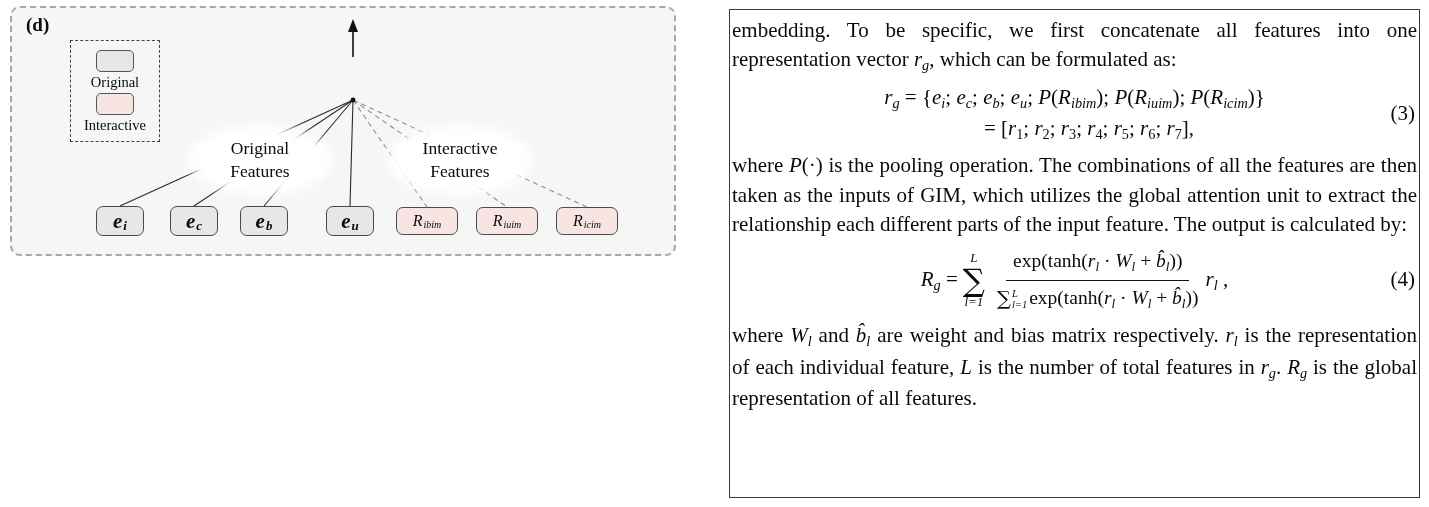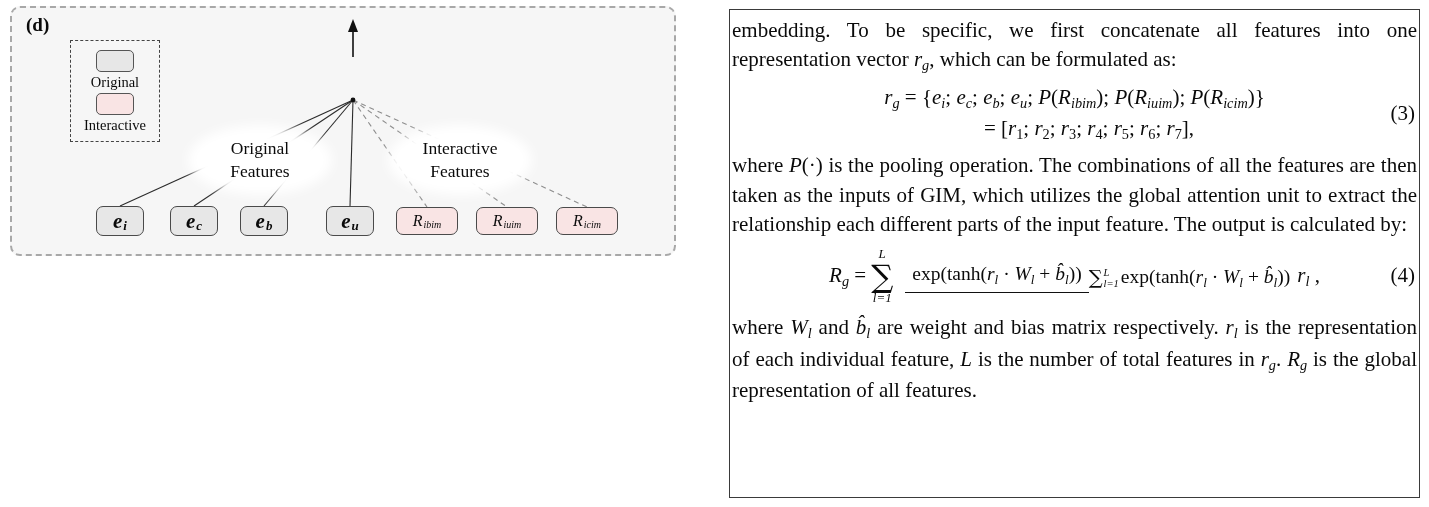--- a/index.html
+++ b/index.html
@@ -82,21 +82,21 @@
   .eq-num{position:absolute;right:2px;top:50%;transform:translateY(-50%);font-style:normal;}
   .eq14-lines{display:inline-block;text-align:center;}
   .eq-line{white-space:nowrap;}
   .eq14-l2{padding-left:29px;}
 
   .eq15{margin:8px 0;}
   .eq-part{white-space:nowrap;font-family:Liberation Serif, serif;}
   .bigsum{display:inline-flex;flex-direction:column;align-items:center;margin:0 5px;line-height:1;}
   .bigsum-top,.bigsum-bot{font-size:13px;font-style:italic;line-height:1.1;}
   .bigsum-sym{font-size:31px;line-height:0.95;font-family:"DejaVu Serif","DejaVu Sans",serif;}
-  .frac{display:inline-flex;flex-direction:row;align-items:center;margin:0 7px;font-size:19.5px;}
+  .frac{display:inline-flex;flex-direction:column;align-items:center;margin:0 7px;font-size:19.5px;}
   .frac-num{padding:0 7px 3px;border-bottom:1.4px solid #111;white-space:nowrap;}
   .frac-den{padding-top:3px;display:flex;align-items:center;white-space:nowrap;}
   .limstack{display:inline-flex;flex-direction:column;font-size:10.5px;font-style:italic;line-height:1.05;margin:0 2px 0 1px;}
 </style>
 </head>
 <body>
 
 <div class="figure-panel">
 
   <div class="panel-label">(d)</div>

